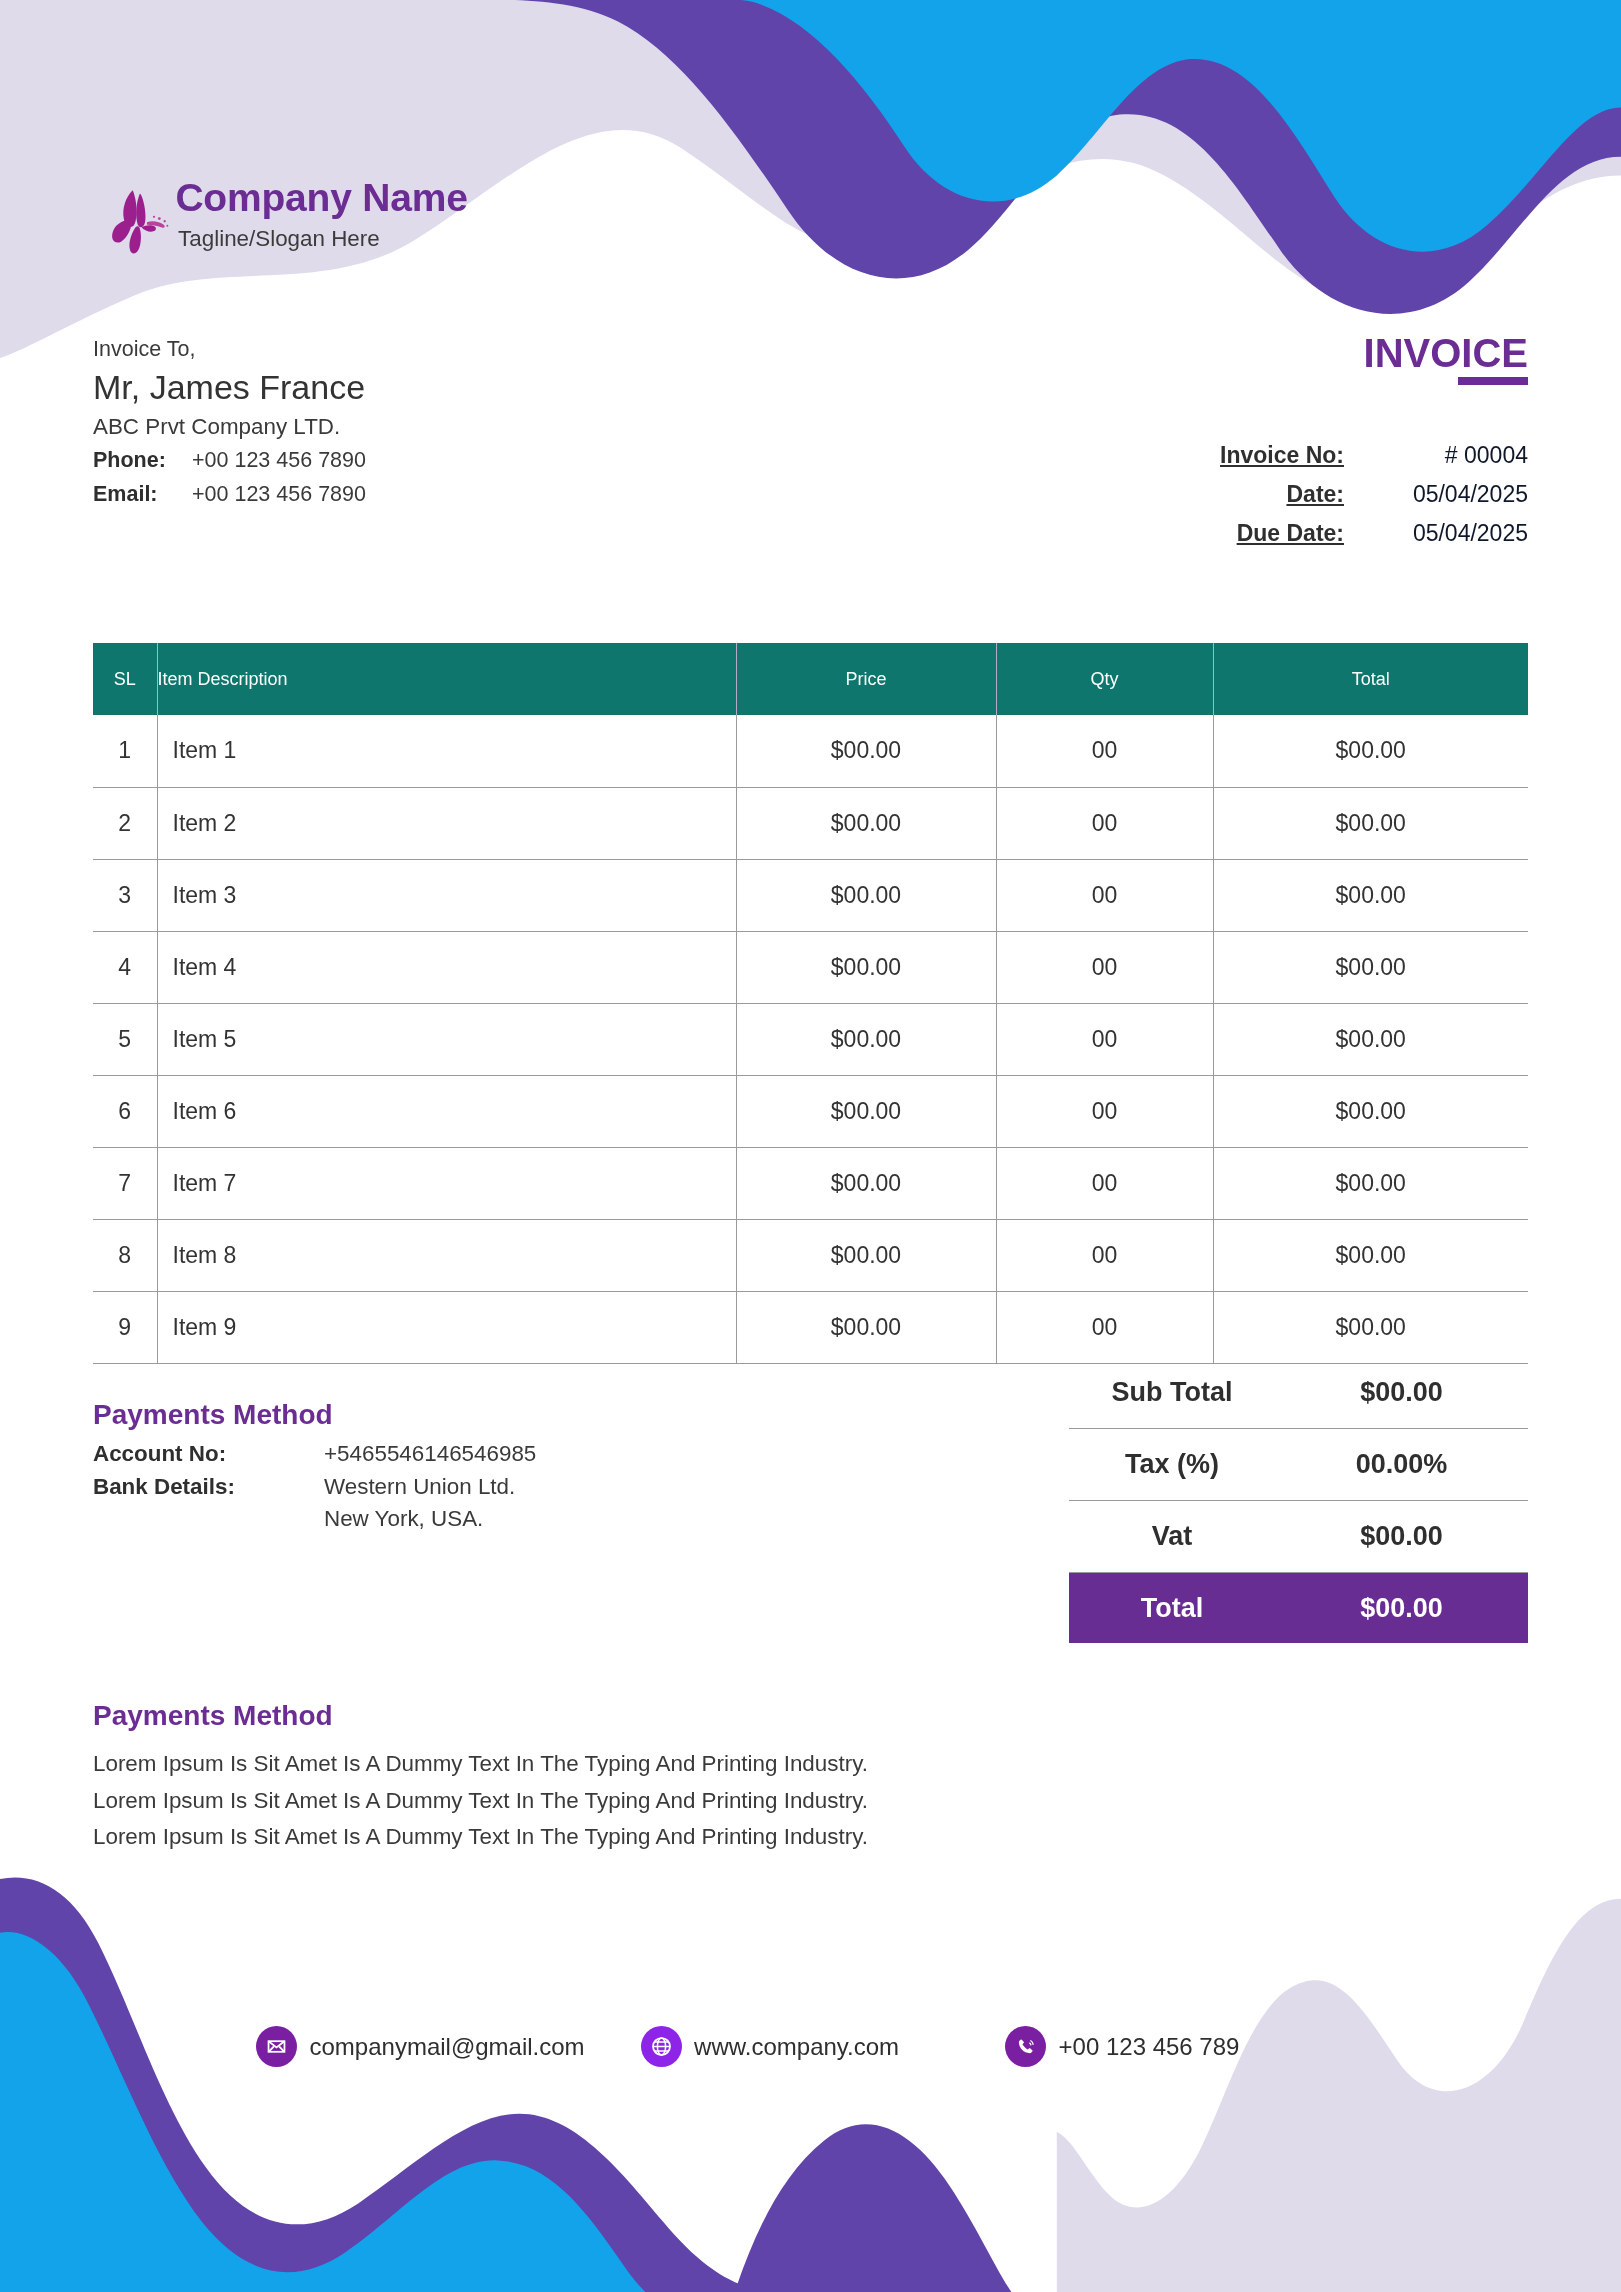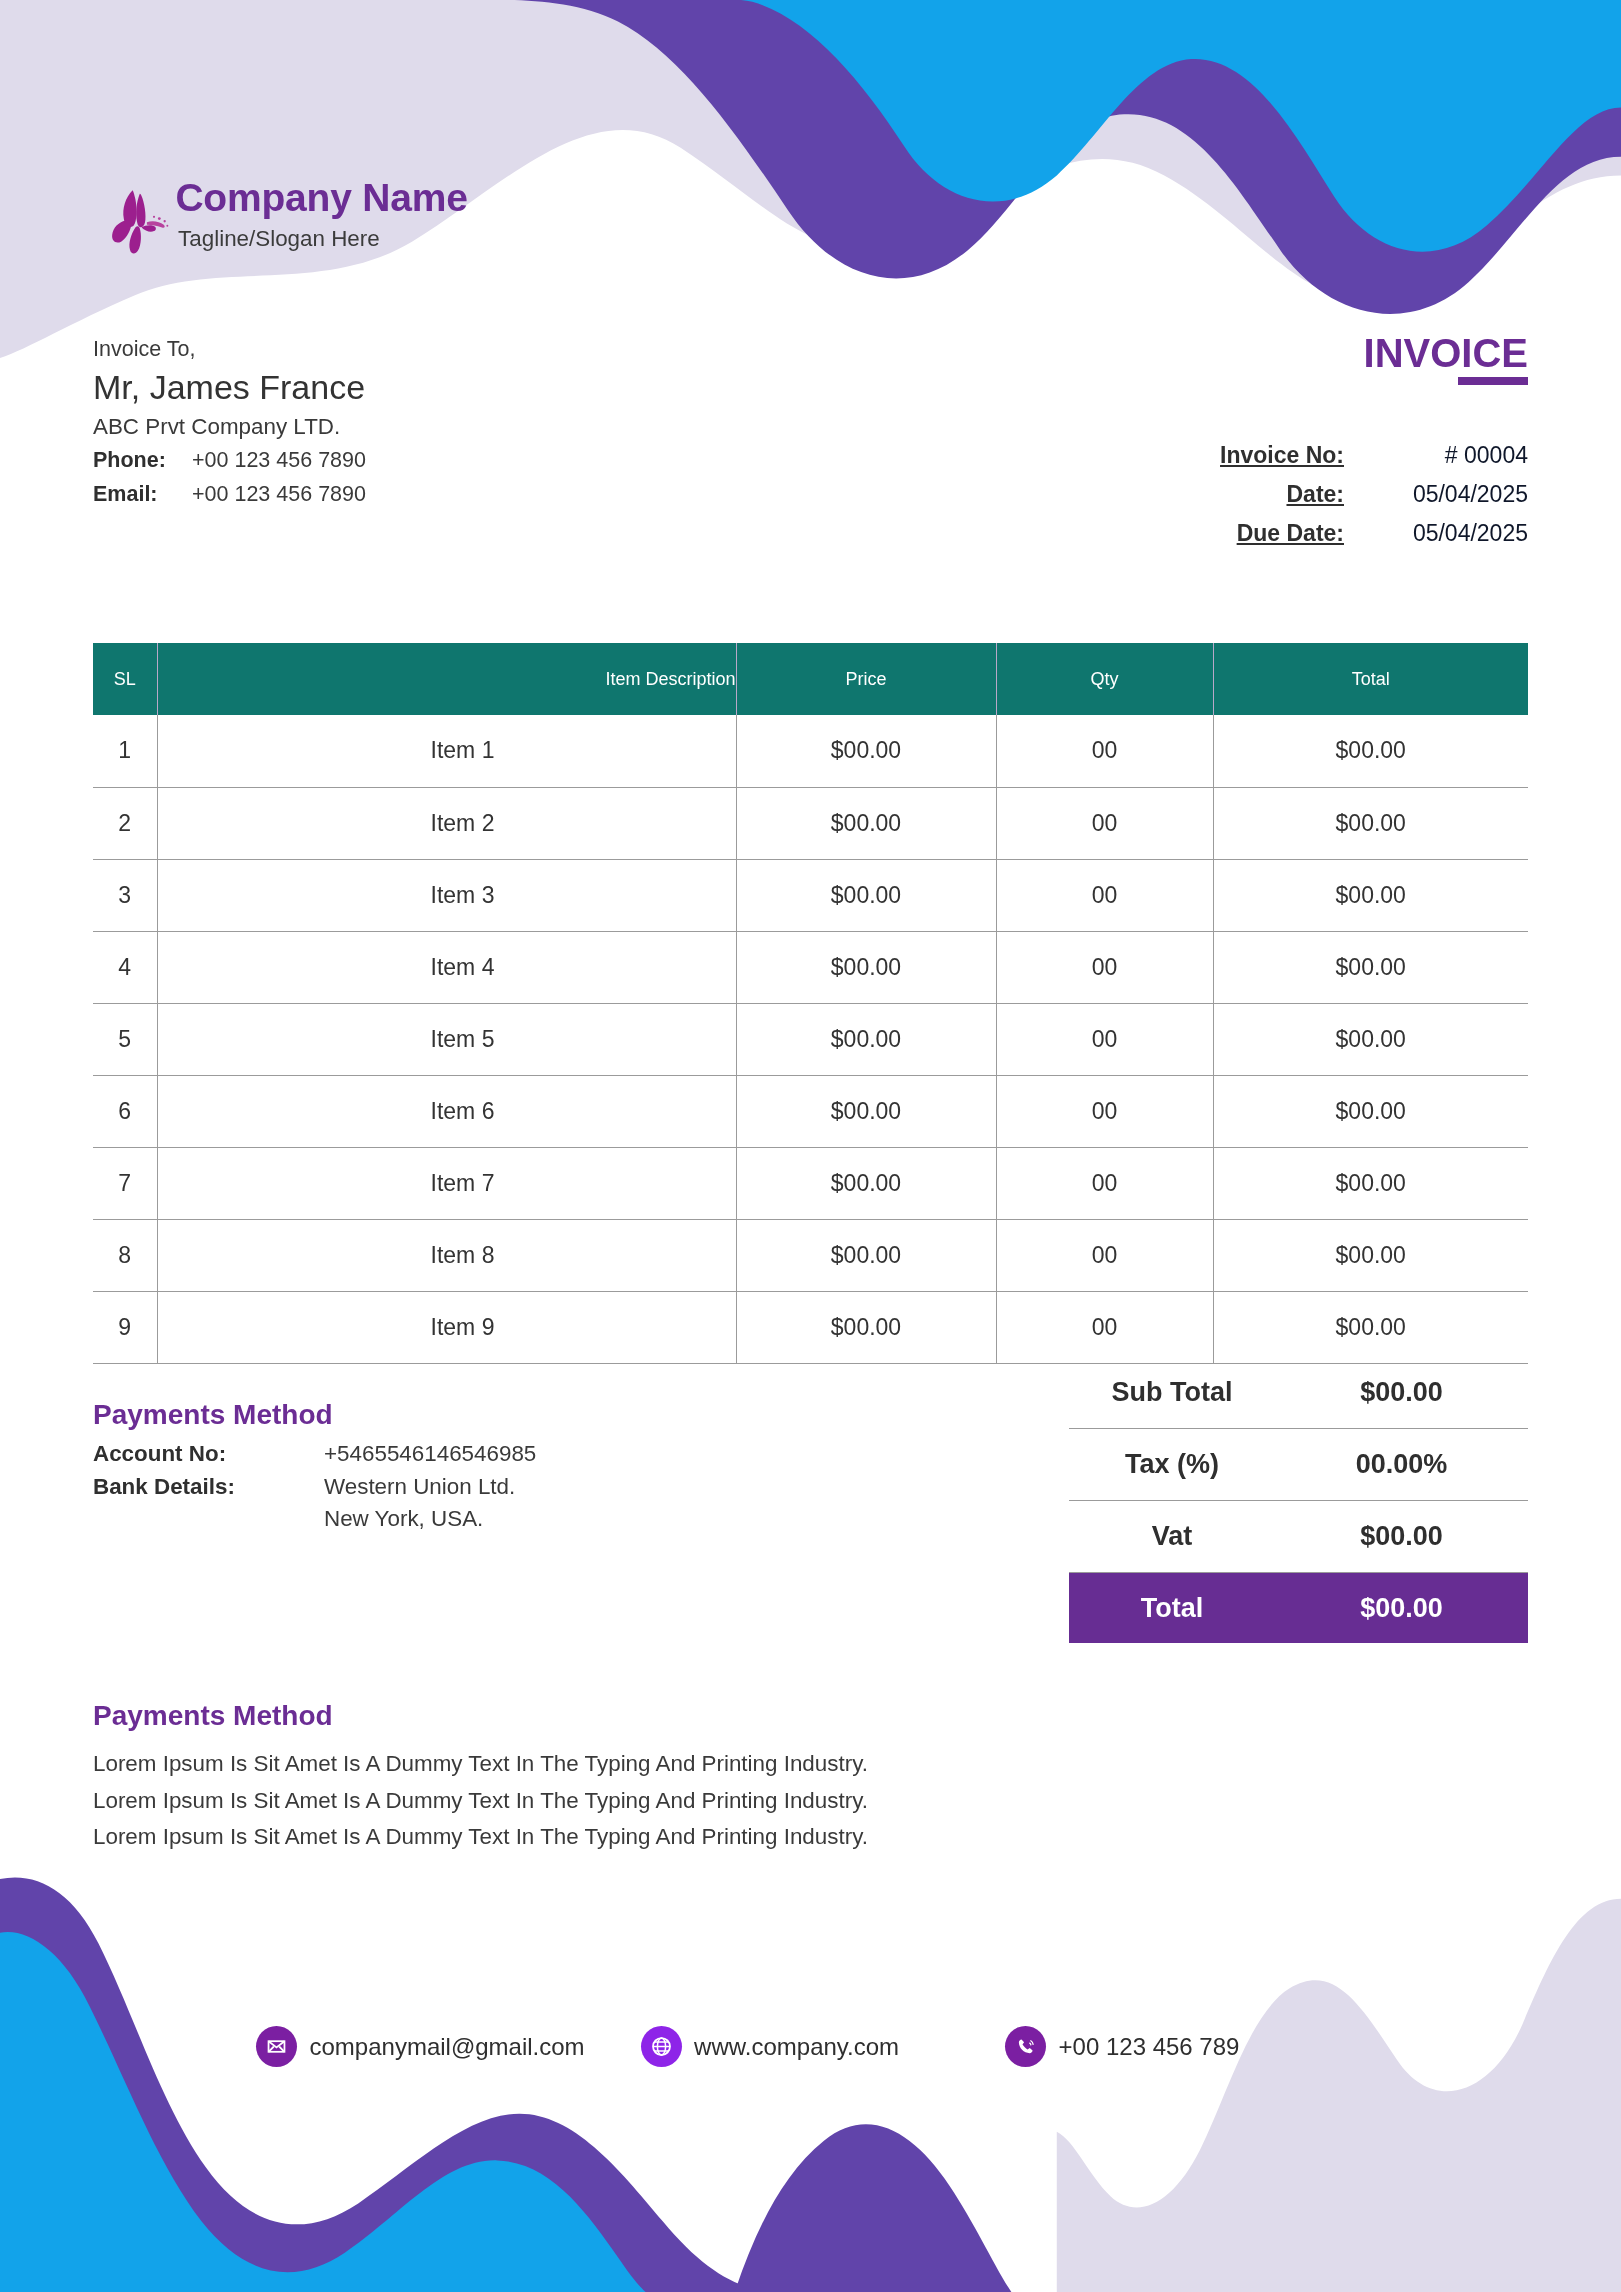--- a/index.html
+++ b/index.html
@@ -168,25 +168,25 @@
     height: 72px;
     font-size: 23px;
     color: #333333;
     border-bottom: 1.8px solid #9b9b9b;
     border-right: 1.8px solid #9b9b9b;
     vertical-align: middle;
   }
   .items tbody td:last-child { border-right: none; }
   .items tbody tr:first-child td { border-top: none; }
   .c-sl      { width: 64px;  text-align: center; }
-  .c-desc    { width: 579px; text-align: center; padding-left: 32px; }
+  .c-desc    { width: 579px; text-align: left; padding-left: 15px; }
   .c-price   { width: 260px; text-align: center; }
   .c-qty     { width: 217px; text-align: center; }
   .c-total   { width: 315px; text-align: center; }
-  .items thead th.c-desc { text-align: right; padding-left: 0; }
+  .items thead th.c-desc { text-align: left; padding-left: 0; }
 
   
   .pay-block {
     position: absolute;
     left: 93px;
     top: 1399px;
     width: 627px;
   }
   .pay-heading {
     font-size: 28px;

